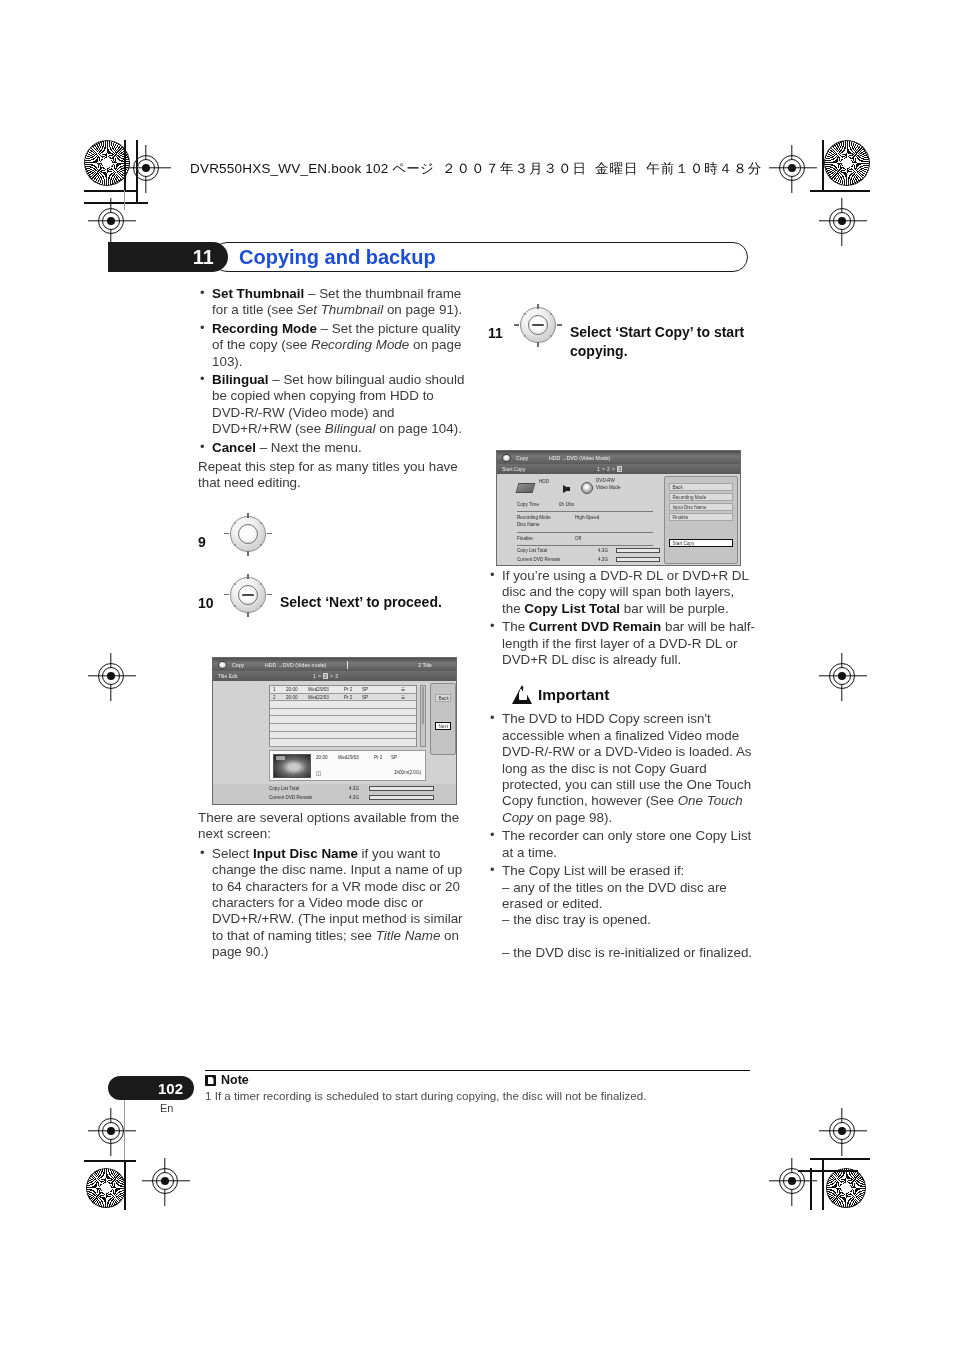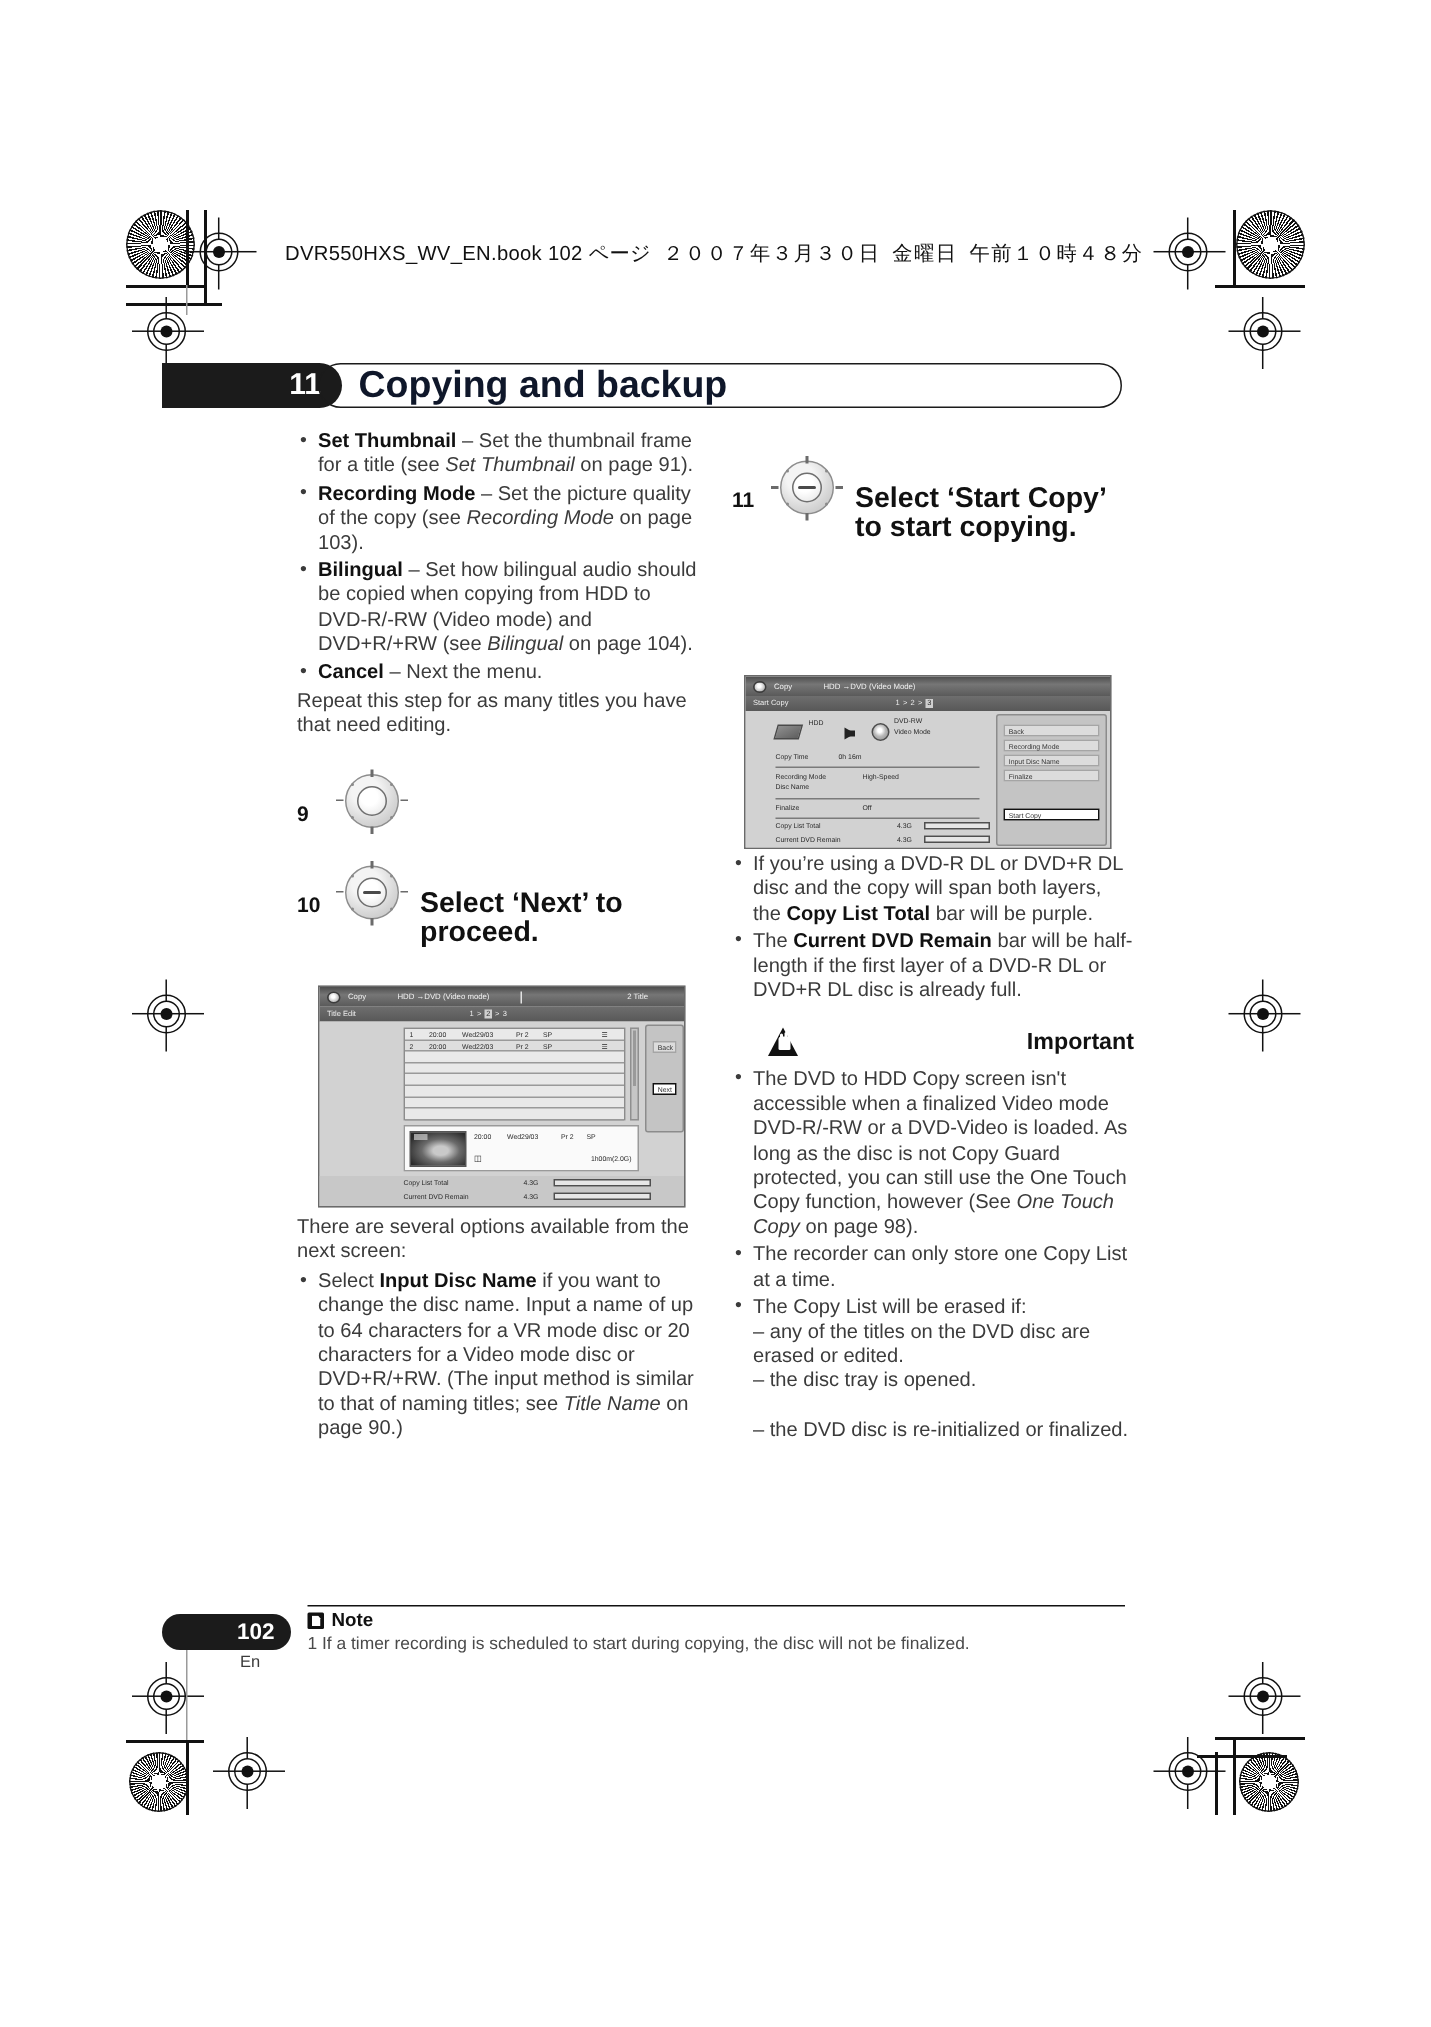--- a/index.html
+++ b/index.html
@@ -31,40 +31,40 @@
 
   
   .runhead{position:absolute;left:190px;top:160px;font-size:13.5px;letter-spacing:.2px;color:#111;white-space:nowrap;}
   .runhead .jp{letter-spacing:1px;}
 
   
   .chapbar{position:absolute;left:108px;top:242px;width:640px;height:30px;}
   .chapnum{position:absolute;left:0;top:0;width:120px;height:30px;background:#1b1b1b;border-radius:0 16px 16px 0;}
   .chapnum span{position:absolute;right:14px;top:50%;transform:translateY(-50%);color:#fff;font-size:20px;font-weight:bold;}
   .chaptitle{position:absolute;left:104px;top:0;width:536px;height:30px;border:1.6px solid #1b1b1b;border-radius:15px;box-sizing:border-box;}
-  .chaptitle span{position:absolute;left:26px;top:50%;transform:translateY(-50%);font-size:25px;font-weight:bold;color:#0f172a;}
+  .chaptitle span{position:absolute;left:26px;top:50%;transform:translateY(-50%);font-size:20px;font-weight:bold;color:#1d4ed8;}
 
   
   .col{position:absolute;width:268px;font-size:13.4px;line-height:16.4px;color:#3b3b3b;}
   .colL{left:198px;top:286px;}
   .colR{left:488px;top:286px;}
 
   ul.bul{list-style:none;margin:0 0 0 0;padding:0;}
   ul.bul > li{position:relative;padding-left:14px;margin-bottom:2px;}
   ul.bul > li::before{content:"\2022";position:absolute;left:2px;top:-1px;font-size:13px;color:#3b3b3b;}
   b{color:#111;font-weight:bold;}
   i{font-style:italic;}
   p{margin:0 0 3px 0;}
   .gap-l{height:15px;}
   sup{font-size:9px;vertical-align:super;}
 
   
   .step{position:relative;min-height:40px;margin:4px 0 2px 0;}
   .stepnum{position:absolute;left:0;top:20px;font-size:14px;font-weight:bold;color:#111;}
-  .steptext{font-size:19px;font-weight:bold;color:#111;line-height:19px;}
+  .steptext{font-size:14px;font-weight:bold;color:#111;line-height:19px;}
   .stepbody{margin-left:82px;padding-top:18px;}
 
   
   .dpad{position:absolute;left:26px;top:0px;width:46px;height:40px;}
   .dpad .ring{position:absolute;left:6px;top:2px;width:36px;height:36px;border-radius:50%;
     background:radial-gradient(circle at 38% 32%, #f4f4f4 0 30%, #d8d8d8 62%, #bdbdbd 100%);
     border:1.3px solid #8d8d8d;box-sizing:border-box;}
   .dpad .hub{position:absolute;left:14px;top:10px;width:20px;height:20px;border-radius:50%;
     background:radial-gradient(circle at 40% 35%, #ffffff 0 35%, #e2e2e2 100%);
     border:1.6px solid #6f6f6f;box-sizing:border-box;}
@@ -133,21 +133,21 @@
 
   
   h2.sec{font-size:17px;font-weight:bold;color:#111;margin:0 0 8px 0;line-height:20px;}
   .important{position:relative;margin:0 0 4px 26px;min-height:22px;}
   .impicon{position:absolute;left:-2px;top:0px;width:21px;height:19px;}
   .impicon .tri{position:absolute;left:0;top:0;width:0;height:0;
     border-left:10.5px solid transparent;border-right:10.5px solid transparent;border-bottom:19px solid #111;}
   .impicon .hand{position:absolute;left:6.5px;top:6px;width:8px;height:9px;background:#fff;border-radius:2px 2px 1px 1px;}
   .impicon .hand::before{content:"";position:absolute;left:1px;top:-2.5px;width:2px;height:4px;background:#fff;border-radius:1px;}
   .impicon .hand::after{content:"";position:absolute;left:4px;top:-3.5px;width:2px;height:5px;background:#fff;border-radius:1px;}
-  .imptext{font-size:15.5px;font-weight:bold;color:#111;line-height:20px;padding-left:24px;text-align:right;}
+  .imptext{font-size:15.5px;font-weight:bold;color:#111;line-height:20px;padding-left:24px;}
 
   
   .footrule{position:absolute;left:205px;top:1070px;width:545px;height:1.4px;background:#111;}
   .pagebadge{position:absolute;left:108px;top:1076px;width:86px;height:24px;background:#1b1b1b;border-radius:12px;}
   .pagebadge span{position:absolute;right:11px;top:50%;transform:translateY(-50%);color:#fff;font-size:15px;font-weight:bold;}
   .pagelang{position:absolute;left:160px;top:1102px;font-size:11px;color:#3b3b3b;}
   .noteicon{position:absolute;left:205px;top:1075px;width:11px;height:11px;background:#111;border-radius:1px;}
   .noteicon::after{content:"";position:absolute;left:2.5px;top:2px;width:6px;height:7px;background:#fff;
     clip-path:polygon(0 0,75% 0,100% 25%,100% 100%,0 100%);}
   .notelabel{position:absolute;left:221px;top:1073px;font-size:12.5px;font-weight:bold;color:#111;}

